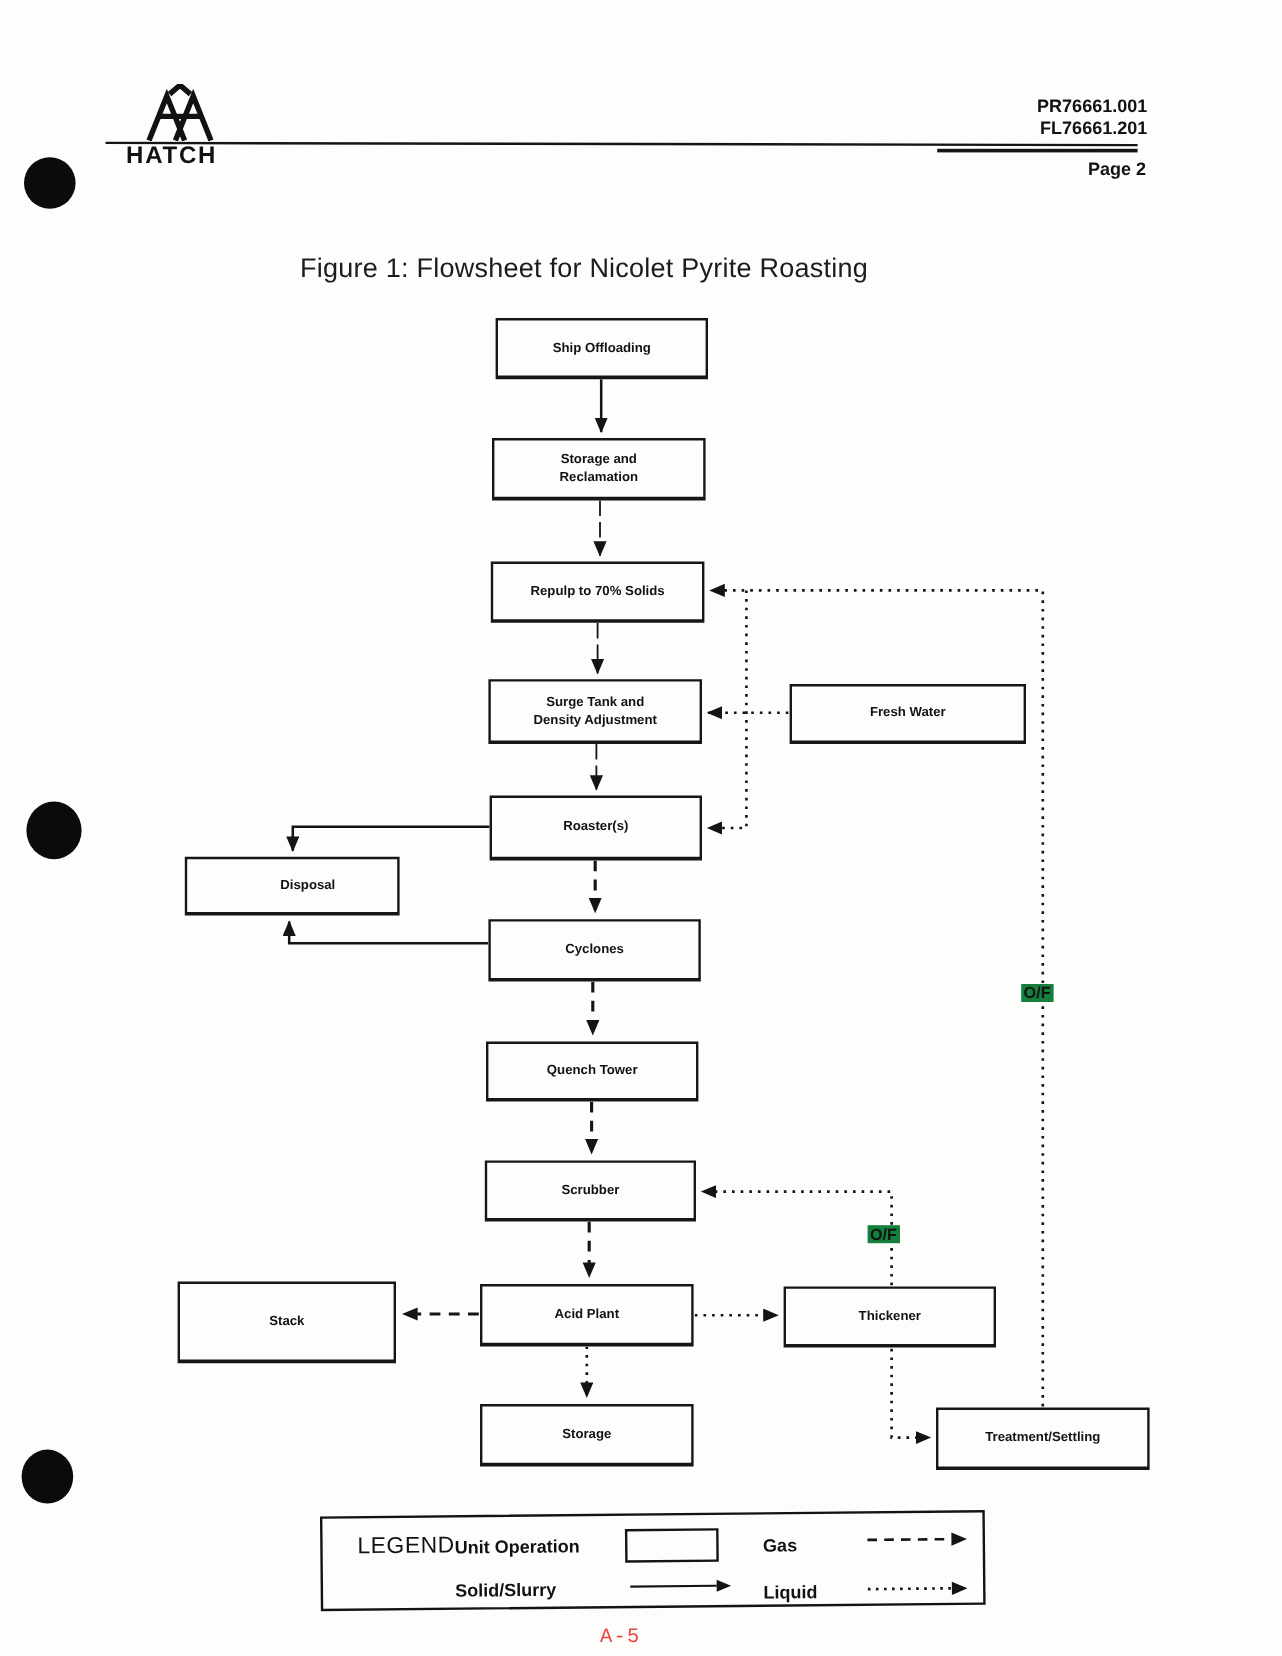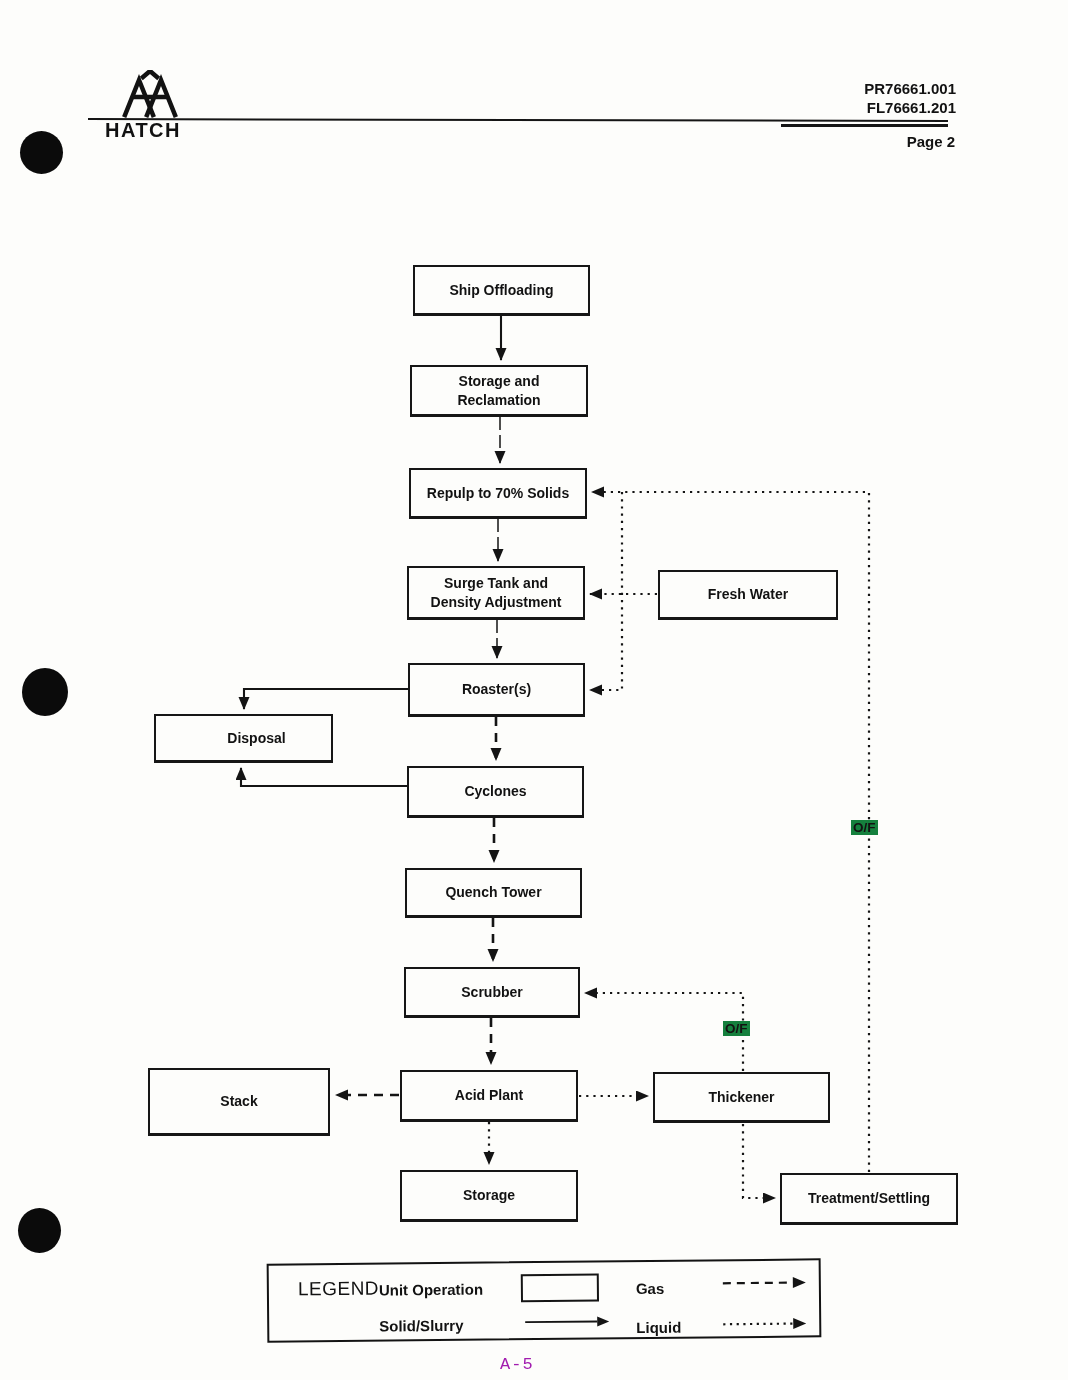--- a/index.html
+++ b/index.html
@@ -24,21 +24,21 @@
   
   #edge-layer { position:absolute; left:0; top:0; width:1068px; height:1380px; }
   .edge { fill:none; stroke:#141414; }
   .edge-solid  { stroke-width:2.1; }
   .edge-slurry { stroke-width:1.5; stroke-dasharray:13 5; }
   .edge-gas    { stroke-width:2.6; stroke-dasharray:9 7; }
   .edge-liquid { stroke-width:2.2; stroke-dasharray:2.2 5; }
   .node {
     position:absolute; border:2.5px solid #161616; border-bottom-width:3.5px;
     background:#fdfdfb; display:flex; align-items:center; justify-content:center;
-    text-align:center; font-size:14px; font-weight:bold; line-height:1.3;
+    text-align:center; font-size:11px; font-weight:bold; line-height:1.3;
     white-space:pre-line; box-sizing:border-box;
   }
   .flow-label {
     position:absolute; background:#15803d; padding:0 2px;
     font-size:13.5px; font-weight:bold;
   }
 
   
   .legend-box {
     position:absolute; left:267px; top:1261px; width:554px; height:79px;
@@ -50,21 +50,21 @@
   .lg-unitop { left:110px; top:17px; }
   .lg-gas { left:367px; top:18px; }
   .lg-solid { left:110px; top:53px; }
   .lg-liquid { left:367px; top:57px; }
   .lg-rect { position:absolute; left:252px; top:11px; width:78px; height:28px; border:2.5px solid #141414; box-sizing:border-box; }
   .lg-arrow { position:absolute; }
   .lg-arrow-gas { left:452px; top:15px; }
   .lg-arrow-solid { left:254px; top:52px; }
   .lg-arrow-liquid { left:452px; top:56px; }
 
-  .footer-page { position:absolute; left:500px; top:1355px; font-family:"Liberation Mono", monospace; font-size:17px; color:#a21caf; letter-spacing:1px; }
+  .footer-page { position:absolute; left:500px; top:1355px; font-family:"Liberation Mono", monospace; font-size:17px; color:#ef4444; letter-spacing:1px; }
 </style>
 </head>
 <body>
 
 <div class="page">
 
   <div class="hole" style="left:20px; top:131px; width:43px; height:43px;"></div>
   <div class="hole" style="left:22px; top:668px; width:46px; height:48px;"></div>
   <div class="hole" style="left:18px; top:1208px; width:43px; height:45px;"></div>
 
@@ -78,20 +78,21 @@
   </svg>
   <div class="logo-text">HATCH</div>
   <div class="header-rule"></div>
   <div class="header-rule2"></div>
   <div class="doc-numbers">
     <div>PR76661.001</div>
     <div>FL76661.201</div>
   </div>
   <div class="page-label">Page 2</div>
 
+  <div class="figure-title">Figure 1:  Flowsheet for Nicolet Pyrite Roasting</div>
 
   <svg id="edge-layer" viewBox="0 0 1068 1380">
     <defs>
       <marker id="arrow-head" markerUnits="userSpaceOnUse" markerWidth="15" markerHeight="13" refX="12" refY="5.5" orient="auto">
         <path d="M0,0 L13,5.5 L0,11 Z" fill="#141414"></path>
       </marker>
     </defs>
   <polyline points="501,316 501,360" class="edge edge-solid" marker-end="url(#arrow-head)"></polyline>
       <polyline points="500,417 500,463" class="edge edge-slurry" marker-end="url(#arrow-head)"></polyline>
       <polyline points="498,519 498,561" class="edge edge-slurry" marker-end="url(#arrow-head)"></polyline>
@@ -112,21 +113,21 @@
       <polyline points="622,492 622,690 590,690" class="edge edge-liquid" marker-end="url(#arrow-head)"></polyline>
     </svg>
 
   <div id="node-layer">
       <div class="node" style="left: 413px; top: 265px; width: 177px; height: 51px;">Ship Offloading</div>
       <div class="node" style="left: 410px; top: 365px; width: 178px; height: 52px;">Storage and
 Reclamation</div>
       <div class="node" style="left: 409px; top: 468px; width: 178px; height: 51px;">Repulp to 70% Solids</div>
       <div class="node" style="left: 407px; top: 566px; width: 178px; height: 54px;">Surge Tank and
 Density Adjustment</div>
-      <div class="node" style="left: 658px; top: 570px; width: 180px; height: 50px;">Fresh Water</div>
+      <div class="node" style="left: 658px; top: 570px; width: 197px; height: 50px;">Fresh Water</div>
       <div class="node" style="left: 408px; top: 663px; width: 177px; height: 54px;">Roaster(s)</div>
       <div class="node" style="left: 154px; top: 714px; width: 179px; height: 49px; padding-left: 26px;">Disposal</div>
       <div class="node" style="left: 407px; top: 766px; width: 177px; height: 52px;">Cyclones</div>
       <div class="node" style="left: 405px; top: 868px; width: 177px; height: 50px;">Quench Tower</div>
       <div class="node" style="left: 404px; top: 967px; width: 176px; height: 51px;">Scrubber</div>
       <div class="node" style="left: 148px; top: 1068px; width: 182px; height: 68px;">Stack</div>
       <div class="node" style="left: 400px; top: 1070px; width: 178px; height: 52px;">Acid Plant</div>
       <div class="node" style="left: 653px; top: 1072px; width: 177px; height: 51px;">Thickener</div>
       <div class="node" style="left: 400px; top: 1170px; width: 178px; height: 52px;">Storage</div>
       <div class="node" style="left: 780px; top: 1173px; width: 178px; height: 52px;">Treatment/Settling</div>

